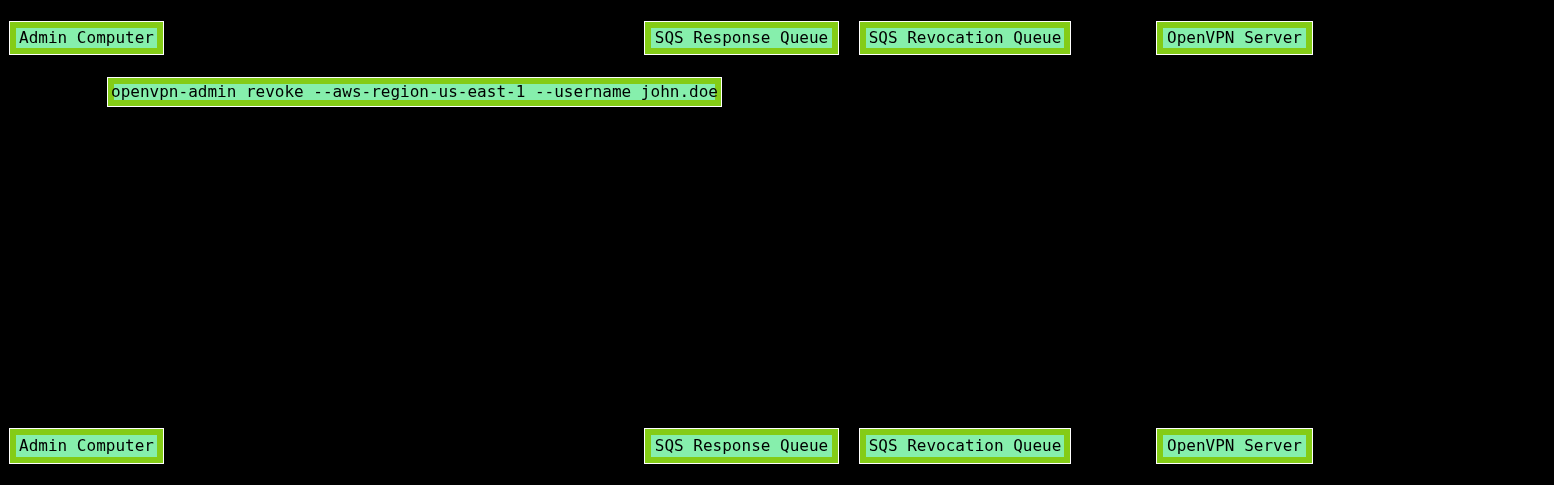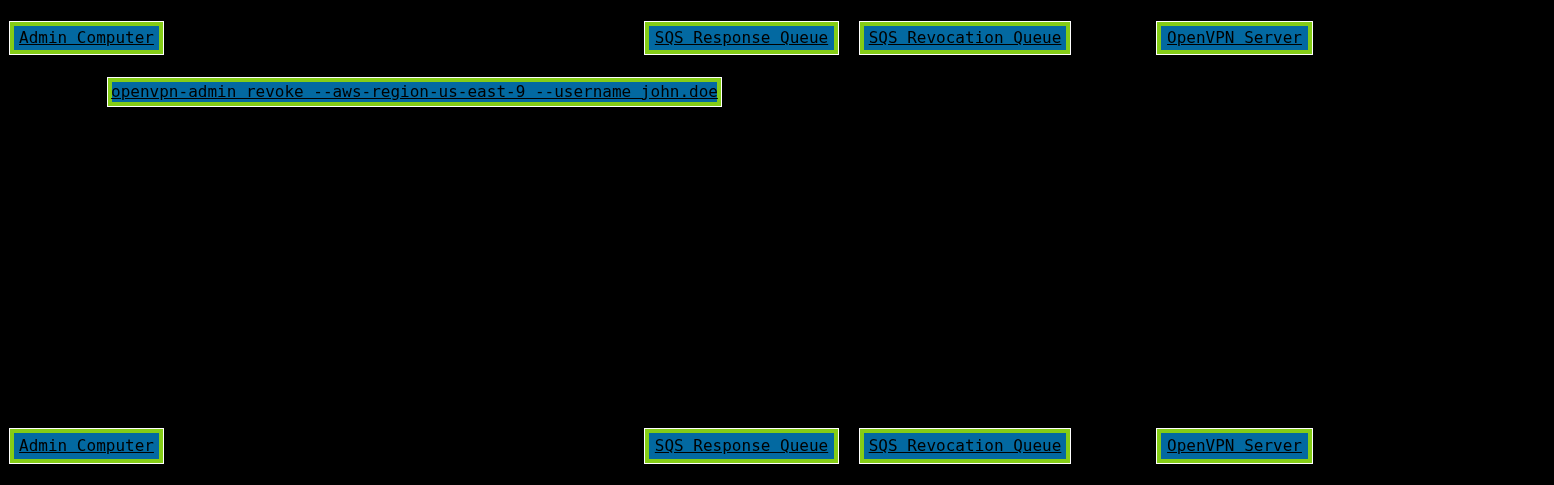--- a/index.html
+++ b/index.html
@@ -14,31 +14,30 @@
     overflow: hidden;
     font-family: "DejaVu Sans Mono", "Liberation Mono", monospace;
   }
   .canvas {
     position: absolute;
     inset: 0;
   }
   .pbox {
     position: absolute;
     box-sizing: border-box;
-    background: #0369a1;
+    background: #86efac;
     color: #000000;
-    border: 4px solid #84cc16;
+    border: 6px solid #84cc16;
     box-shadow: 0 0 0 1px #ffffff;
     display: flex;
     align-items: center;
     justify-content: center;
     font-size: 16px;
     line-height: 1;
     white-space: nowrap;
-    text-decoration: underline;
   }
   
   .p-admin-top      { left: 10px;   top: 22px; width: 153px; height: 32px; }
   .p-response-top   { left: 645px;  top: 22px; width: 193px; height: 32px; }
   .p-revocation-top { left: 860px;  top: 22px; width: 210px; height: 32px; }
   .p-openvpn-top    { left: 1157px; top: 22px; width: 155px; height: 32px; }
   
   .p-admin-bottom      { left: 10px;   top: 429px; width: 153px; height: 34px; }
   .p-response-bottom   { left: 645px;  top: 429px; width: 193px; height: 34px; }
   .p-revocation-bottom { left: 860px;  top: 429px; width: 210px; height: 34px; }
@@ -58,21 +57,21 @@
 <div class="canvas">
 
   <div class="pbox p-admin-top">Admin Computer</div>
 
   <div class="pbox p-response-top">SQS Response Queue</div>
 
   <div class="pbox p-revocation-top">SQS Revocation Queue</div>
 
   <div class="pbox p-openvpn-top">OpenVPN Server</div>
 
-  <div class="pbox msg-label">openvpn-admin revoke --aws-region-us-east-9 --username john.doe</div>
+  <div class="pbox msg-label">openvpn-admin revoke --aws-region-us-east-1 --username john.doe</div>
 
   <div class="pbox p-admin-bottom">Admin Computer</div>
 
   <div class="pbox p-response-bottom">SQS Response Queue</div>
 
   <div class="pbox p-revocation-bottom">SQS Revocation Queue</div>
 
   <div class="pbox p-openvpn-bottom">OpenVPN Server</div>
 
 </div>

